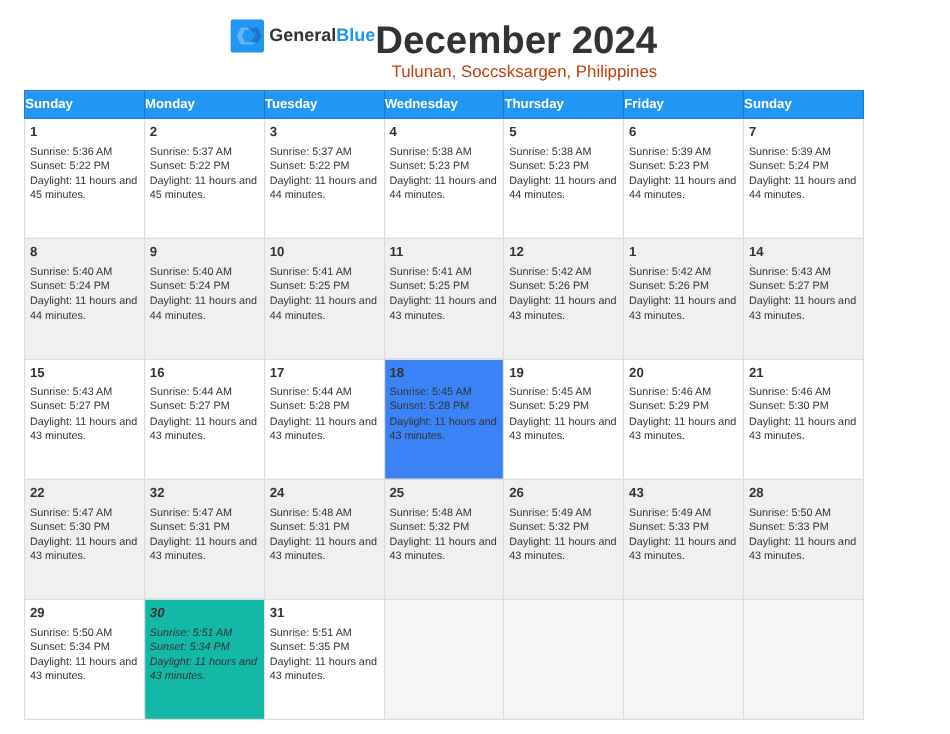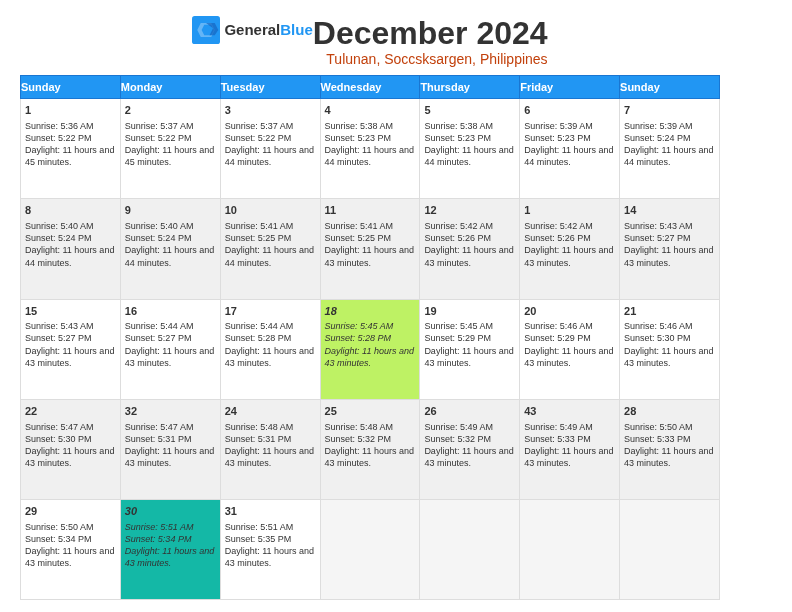--- a/index.html
+++ b/index.html
@@ -147,21 +147,21 @@
           <td style="background: rgb(240, 240, 240);"><span class="day-number">10</span><span class="day-info">Sunrise: 5:41 AM<br>Sunset: 5:25 PM<br>Daylight: 11 hours and 44 minutes.</span></td>
           <td style="background: rgb(240, 240, 240);"><span class="day-number">11</span><span class="day-info">Sunrise: 5:41 AM<br>Sunset: 5:25 PM<br>Daylight: 11 hours and 43 minutes.</span></td>
           <td style="background: rgb(240, 240, 240);"><span class="day-number">12</span><span class="day-info">Sunrise: 5:42 AM<br>Sunset: 5:26 PM<br>Daylight: 11 hours and 43 minutes.</span></td>
           <td style="background: rgb(240, 240, 240);"><span class="day-number">1</span><span class="day-info">Sunrise: 5:42 AM<br>Sunset: 5:26 PM<br>Daylight: 11 hours and 43 minutes.</span></td>
           <td style="background: rgb(240, 240, 240);"><span class="day-number">14</span><span class="day-info">Sunrise: 5:43 AM<br>Sunset: 5:27 PM<br>Daylight: 11 hours and 43 minutes.</span></td>
         </tr>
         <tr>
           <td style="background: rgb(255, 255, 255);"><span class="day-number">15</span><span class="day-info">Sunrise: 5:43 AM<br>Sunset: 5:27 PM<br>Daylight: 11 hours and 43 minutes.</span></td>
           <td style="background: rgb(255, 255, 255);"><span class="day-number">16</span><span class="day-info">Sunrise: 5:44 AM<br>Sunset: 5:27 PM<br>Daylight: 11 hours and 43 minutes.</span></td>
           <td style="background: rgb(255, 255, 255);"><span class="day-number">17</span><span class="day-info">Sunrise: 5:44 AM<br>Sunset: 5:28 PM<br>Daylight: 11 hours and 43 minutes.</span></td>
-          <td style="background: #bef264; font-style: italic;"><span class="day-number">18</span><span class="day-info">Sunrise: 5:45 AM<br>Sunset: 5:28 PM<br>Daylight: 11 hours and 43 minutes.</span></td>
+          <td style="background: #3b82f6;"><span class="day-number">18</span><span class="day-info">Sunrise: 5:45 AM<br>Sunset: 5:28 PM<br>Daylight: 11 hours and 43 minutes.</span></td>
           <td style="background: rgb(255, 255, 255);"><span class="day-number">19</span><span class="day-info">Sunrise: 5:45 AM<br>Sunset: 5:29 PM<br>Daylight: 11 hours and 43 minutes.</span></td>
           <td style="background: rgb(255, 255, 255);"><span class="day-number">20</span><span class="day-info">Sunrise: 5:46 AM<br>Sunset: 5:29 PM<br>Daylight: 11 hours and 43 minutes.</span></td>
           <td style="background: rgb(255, 255, 255); border-radius: 32px;"><span class="day-number">21</span><span class="day-info">Sunrise: 5:46 AM<br>Sunset: 5:30 PM<br>Daylight: 11 hours and 43 minutes.</span></td>
         </tr>
         <tr>
           <td style="background: rgb(240, 240, 240); margin-left: 24px;"><span class="day-number">22</span><span class="day-info">Sunrise: 5:47 AM<br>Sunset: 5:30 PM<br>Daylight: 11 hours and 43 minutes.</span></td>
           <td style="background: rgb(240, 240, 240);"><span class="day-number">32</span><span class="day-info">Sunrise: 5:47 AM<br>Sunset: 5:31 PM<br>Daylight: 11 hours and 43 minutes.</span></td>
           <td style="background: rgb(240, 240, 240);"><span class="day-number">24</span><span class="day-info">Sunrise: 5:48 AM<br>Sunset: 5:31 PM<br>Daylight: 11 hours and 43 minutes.</span></td>
           <td style="background: rgb(240, 240, 240);"><span class="day-number">25</span><span class="day-info">Sunrise: 5:48 AM<br>Sunset: 5:32 PM<br>Daylight: 11 hours and 43 minutes.</span></td>
           <td style="background: rgb(240, 240, 240);"><span class="day-number">26</span><span class="day-info">Sunrise: 5:49 AM<br>Sunset: 5:32 PM<br>Daylight: 11 hours and 43 minutes.</span></td>

